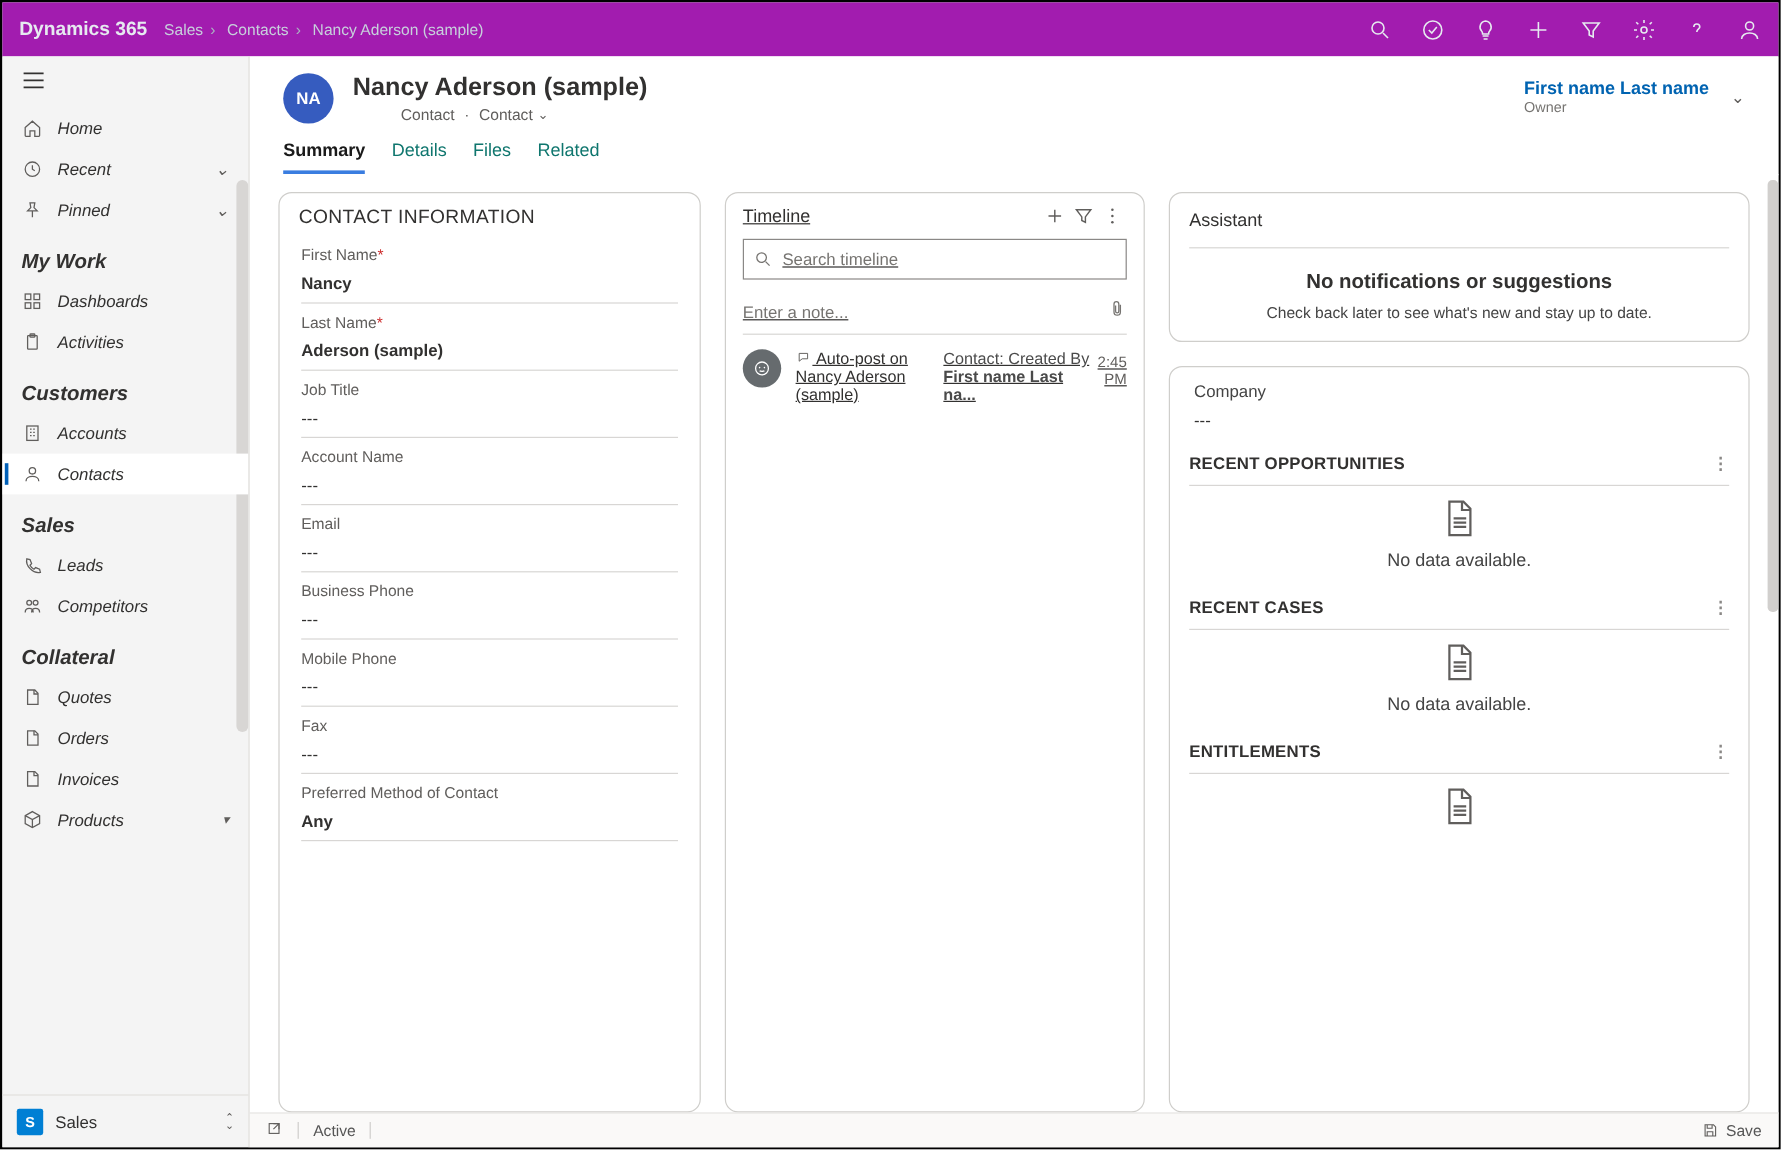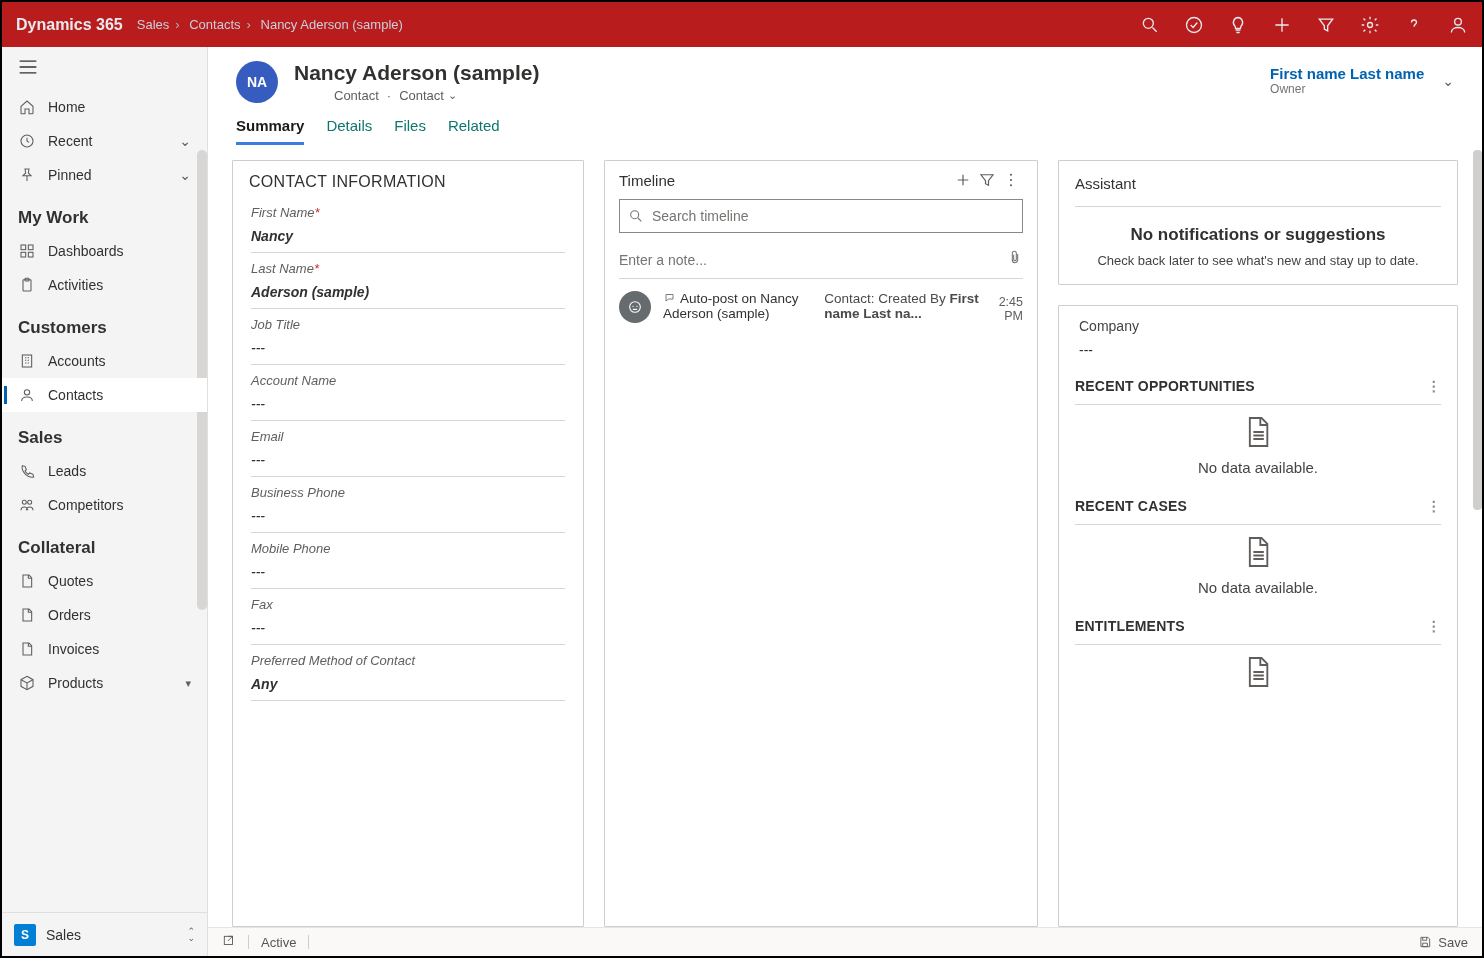--- a/index.html
+++ b/index.html
@@ -1,32 +1,32 @@
 <!DOCTYPE html>
 <html><head>
 <meta charset="utf-8">
 <style>
 * { box-sizing: border-box; margin: 0; padding: 0; }
 body { font-family: "Segoe UI", Arial, sans-serif; font-size: 14px; color: #323130; background: #fff; overflow: hidden; }
 .app { display: flex; flex-direction: column; height: 958px; width: 1484px; border: 2px solid #000; }
 
-.topbar { background: #b91c1c; color: #e6eaf0; height: 45px; display: flex; align-items: center; padding: 0 14px; }
+.topbar { background: #a21caf; color: #e6eaf0; height: 45px; display: flex; align-items: center; padding: 0 14px; }
 .topbar .brand { font-weight: 600; font-size: 16px; margin-right: 14px; }
 .topbar .crumb { font-size: 13px; color: #c7d0dc; }
 .topbar .crumb .sep { margin: 0 6px; color: #aab4c2; }
 .topbar .tb-right { margin-left: auto; display: flex; gap: 24px; align-items: center; }
 .topbar .tb-icon { width: 20px; height: 20px; display:flex; align-items:center; justify-content:center; color:#e6eaf0; }
 .topbar .tb-icon svg { width: 20px; height: 20px; stroke: currentColor; }
 
 .body { flex: 1; display: flex; min-height: 0; }
 
 .sidebar { width: 206px; background: #f4f4f4; border-right: 1px solid #e1dfdd; display: flex; flex-direction: column; position: relative; }
 .sidebar .ham { padding: 12px 16px; }
 .sidebar .ham svg { width: 20px; height: 16px; }
-.sidebar .scroll { flex:1; overflow:hidden; position:relative; padding-bottom: 4px;}
+.sidebar .scroll { flex:1; overflow:hidden; position:relative; padding-bottom: 4px; font-style: italic;}
 .sidebar .nav-item { display:flex; align-items:center; gap:12px; padding: 9px 16px; font-size:14px; color:#323130; cursor:pointer; position:relative; }
 .sidebar .nav-item.active { background:#fff; }
 .sidebar .nav-item.active::before { content:""; position:absolute; left:2px; top:8px; bottom:8px; width:3px; background:#0060b8; }
 .sidebar .nav-item .chev { margin-left:auto; color:#605e5c; }
 .sidebar .group { padding: 16px 16px 6px; font-size:17px; font-weight:600; color:#323130; }
 .sidebar .nav-icon { width:18px; display:flex; justify-content:center; color:#605e5c; }
 .sidebar .nav-icon svg { width:16px; height:16px; stroke:currentColor; fill:none; }
 .sidebar .sb-scrollbar { position:absolute; right:0; top:60px; width:10px; height:460px; background:#d8d6d4; border-radius:5px; }
 
 .sidebar .area-switch { height: 44px; border-top:1px solid #e1dfdd; display:flex; align-items:center; padding:0 12px; gap:10px; }
@@ -43,31 +43,31 @@
 .rec-header .owner { margin-left:auto; text-align:left; display:flex; align-items:center; gap:18px; padding-top:4px;}
 .rec-header .owner .nm { color:#0063b1; font-size:15px; font-weight:600; }
 .rec-header .owner .lbl { color:#767471; font-size:12px; }
 .rec-header .owner .chev { color:#605e5c; }
 
 .tabs { display:flex; gap:22px; padding: 14px 28px 0 28px; border-bottom:1px solid #fff; }
 .tabs .tab { padding-bottom:8px; font-size:15px; color:#0f766e; cursor:pointer; }
 .tabs .tab.active { color:#1a1a1a; font-weight:600; border-bottom:3px solid #3a7de0; }
 
 .content { flex:1; display:flex; gap:20px; padding: 14px 24px 0 24px; overflow:hidden; position:relative;}
-.card { border:1px solid #cfcecb; background:#fff; border-radius:1px; }
+.card { border:1px solid #cfcecb; background:#fff; border-radius:11px; }
 .col1 { width:352px; }
-.col2 { width:434px; }
+.col2 { width:350px;text-decoration:underline; }
 .col3 { flex:1; display:flex; flex-direction:column; gap:20px; min-width:0; }
 
 .card-h { padding:12px 16px 6px; font-size:15px; color:#323130; }
 .card-h.upper { text-transform:uppercase; letter-spacing:0.3px; font-weight:400; font-size:16px;}
 .sec-h { padding:8px 0 6px; font-size:14px; font-weight:600; letter-spacing:0.2px; display:flex; align-items:center;}
 .sec-h .more { margin-left:auto; color:#8a8886;}
 
-.fields { padding: 0 18px 6px; font-style: italic; }
+.fields { padding: 0 18px 6px; }
 .fld { border-bottom:1px solid #d8d6d4; padding:8px 0 6px; }
 .fld .lbl { font-size:13px; color:#605e5c; margin-bottom:8px; }
 .fld .req { color:#cc2b2b; }
 .fld .val { font-size:14px; font-weight:600; color:#323130; min-height:18px;}
 .fld .val.empty { color:#323130; font-weight:400; }
 
 .timeline .tl-top { display:flex; align-items:center; padding: 10px 14px 6px; }
 .timeline .tl-top .ttl { font-size:15px; flex:1; }
 .timeline .tl-top .ic { width:24px; display:flex; justify-content:center; color:#605e5c; cursor:pointer;}
 .timeline .search { margin: 4px 14px 8px; border:1px solid #8a8886; height:34px; display:flex; align-items:center; padding:0 8px; gap:8px; color:#767471;}

